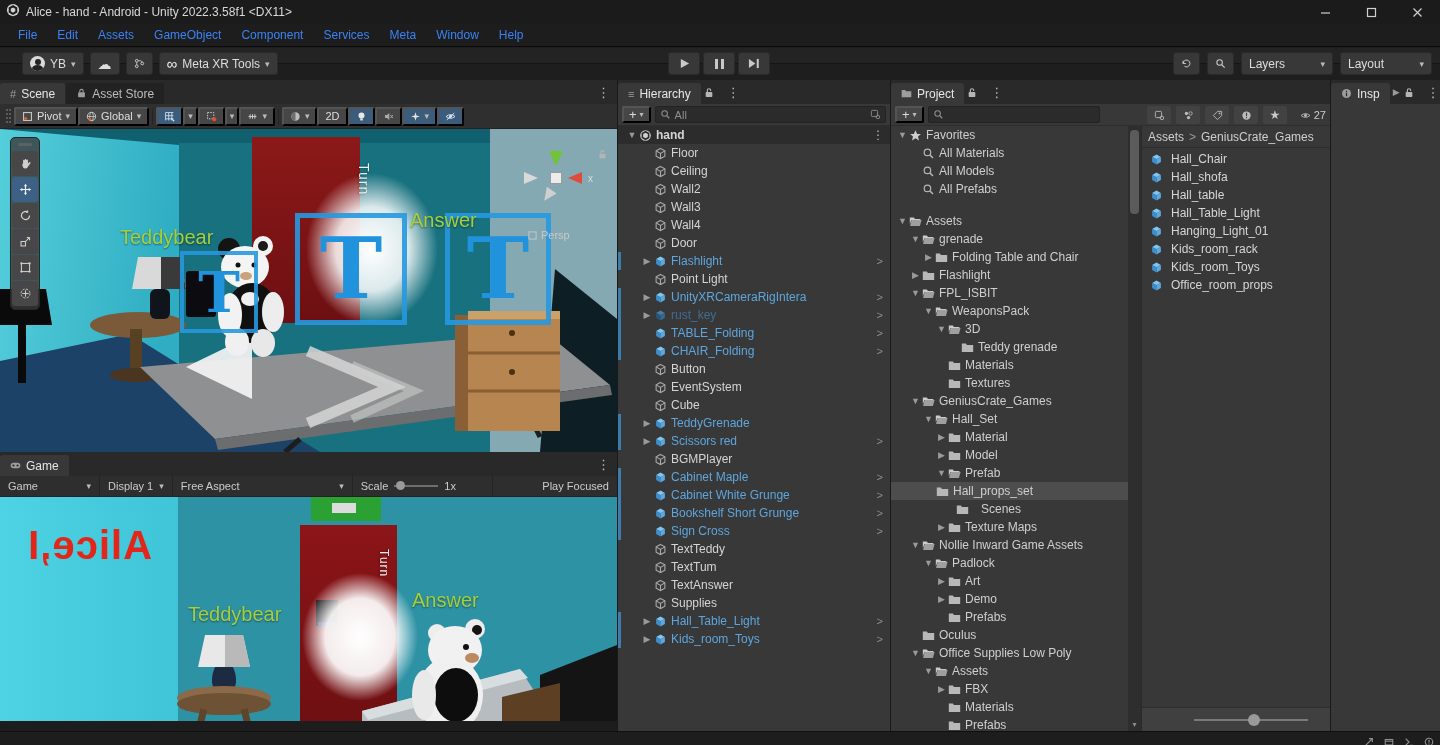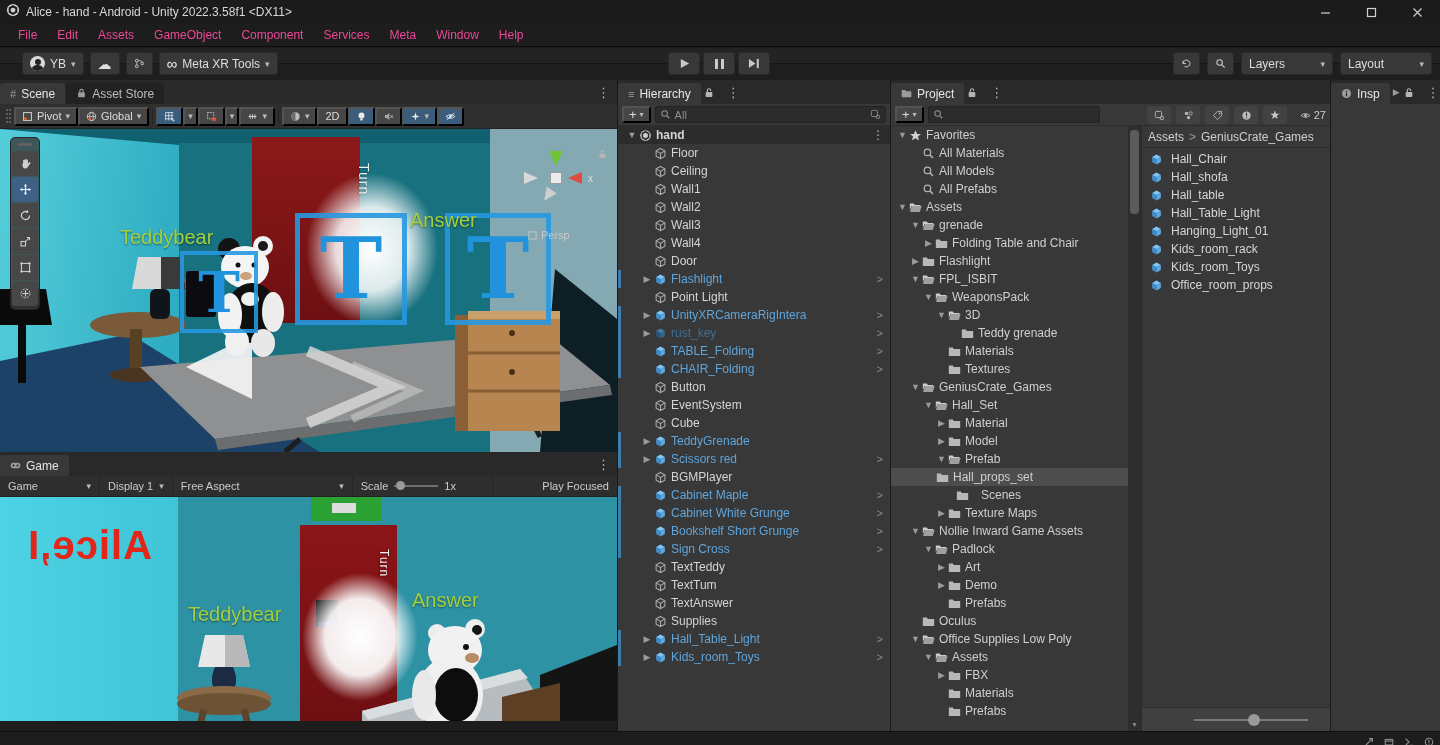--- a/index.html
+++ b/index.html
@@ -8,21 +8,21 @@
   .app { position:relative; width:1440px; height:745px; background:#1e1e1e; overflow:hidden; color:#ddd; }
 
   
   .titlebar { position:absolute; left:0; top:0; width:1440px; height:24px; background:#1b1b1b; display:flex; align-items:center; padding-left:6px; }
   .title-text { font-size:12px; color:#d8d8d8; margin-left:6px; }
   .win-controls { margin-left:auto; display:flex; }
   .wc { width:46px; height:24px; display:flex; align-items:center; justify-content:center; color:#cfcfcf; font-size:13px; }
 
   
   .menubar { position:absolute; left:0; top:24px; width:1440px; height:23px; background:#1d1d1d; display:flex; align-items:center; padding-left:8px; border-bottom:1px solid #0c0c0c; }
-  .menu-item { font-size:12px; color:#ec4899; padding:0 10px; height:100%; display:flex; align-items:center; }
+  .menu-item { font-size:12px; color:#3b82f6; padding:0 10px; height:100%; display:flex; align-items:center; }
 
   
   .toolbar { position:absolute; left:0; top:48px; width:1440px; height:16px; background:#232323; border-bottom:1px solid #151515; }
   .tb-btn { display:inline-flex; align-items:center; gap:5px; height:23px; padding:0 7px; background:#383838; border:1px solid #2a2a2a; border-radius:3px; color:#ddd; font-size:12px; }
   .tb-left { position:absolute; left:22px; top:4px; display:flex; gap:6px; }
   .tb-center { position:absolute; left:668px; top:4px; display:flex; gap:3px; }
   .tb-right { position:absolute; right:8px; top:4px; display:flex; gap:7px; }
   .tb-play { width:32px; height:23px; background:#383838; border:1px solid #2a2a2a; border-radius:3px; display:flex; align-items:center; justify-content:center; }
   .caret { font-size:9px; color:#bbb; }
   .avatar { width:15px; height:15px; border-radius:50%; background:#d9d9d9; position:relative; overflow:hidden; }
@@ -100,21 +100,21 @@
 
   
   .project-panel { left:891px; width:439px; }
   .proj-search { width:172px; flex:none; }
   .proj-icons { position:absolute; left:252px; top:0; right:0; height:22px; display:flex; align-items:center; gap:5px; padding:0 4px; }
   .pi-btn { width:24px; height:18px; background:#424242; border-radius:2px; display:flex; align-items:center; justify-content:center; }
   .eye-count { margin-left:auto; display:flex; align-items:center; gap:3px; font-size:11px; color:#ccc; }
   .proj-tree { position:absolute; left:0; top:46px; width:237px; bottom:0; overflow:hidden; }
   .prow { display:flex; align-items:center; height:18px; font-size:12px; color:#cfcfcf; white-space:nowrap; }
   .prow.sel { background:#4d4d4d; }
-  .prow.gap { }
+  .prow.gap { margin-bottom:14px; }
   .p-tgl { width:13px; flex:none; color:#9a9a9a; font-size:9px; text-align:center; }
   .p-ic { width:17px; flex:none; display:flex; }
   .vscroll { position:absolute; left:237px; top:46px; width:13px; bottom:0; background:#2e2e2e; }
   .vscroll .thumb { position:absolute; left:2px; width:9px; border-radius:4px; background:#5b5b5b; }
   .vscroll .down { position:absolute; bottom:2px; left:0; width:13px; text-align:center; color:#8a8a8a; font-size:8px; }
   .proj-assets { position:absolute; left:250px; top:46px; right:0; bottom:0; border-left:1px solid #2a2a2a; }
   .breadcrumb { height:22px; display:flex; align-items:center; gap:5px; padding:0 6px; font-size:12px; color:#cfcfcf; border-bottom:1px solid #2e2e2e; white-space:nowrap; overflow:hidden; }
   .breadcrumb .sep { color:#9a9a9a; }
   .asset-list { position:absolute; left:0; top:24px; right:0; bottom:26px; overflow:hidden; }
   .arow { display:flex; align-items:center; gap:4px; height:18px; padding-left:8px; font-size:12px; color:#d6d6d6; white-space:nowrap; }
@@ -650,33 +650,20 @@
           <div class="hrow">
     <span class="h-bar"></span>
     <span class="h-indent"></span>
     <span class="h-tgl"></span>
     <span class="h-ic">
               <svg class="ic" viewBox="0 0 16 16">
                 <path d="M8 1.8 13.4 4.8 V11.2 L8 14.2 2.6 11.2 V4.8 Z" fill="none" stroke="#ababab" stroke-width="1.3"></path>
                 <path d="M2.6 4.8 L8 7.8 L13.4 4.8 M8 7.8 V14.2" fill="none" stroke="#ababab" stroke-width="1.3"></path>
               </svg>
             </span>
-    <span class="h-label">Wall1</span>
-
-  </div>
-          <div class="hrow">
-    <span class="h-bar"></span>
-    <span class="h-indent"></span>
-    <span class="h-tgl"></span>
-    <span class="h-ic">
-              <svg class="ic" viewBox="0 0 16 16">
-                <path d="M8 1.8 13.4 4.8 V11.2 L8 14.2 2.6 11.2 V4.8 Z" fill="none" stroke="#ababab" stroke-width="1.3"></path>
-                <path d="M2.6 4.8 L8 7.8 L13.4 4.8 M8 7.8 V14.2" fill="none" stroke="#ababab" stroke-width="1.3"></path>
-              </svg>
-            </span>
     <span class="h-label">Wall2</span>
 
   </div>
           <div class="hrow">
     <span class="h-bar"></span>
     <span class="h-indent"></span>
     <span class="h-tgl"></span>
     <span class="h-ic">
               <svg class="ic" viewBox="0 0 16 16">
                 <path d="M8 1.8 13.4 4.8 V11.2 L8 14.2 2.6 11.2 V4.8 Z" fill="none" stroke="#ababab" stroke-width="1.3"></path>

